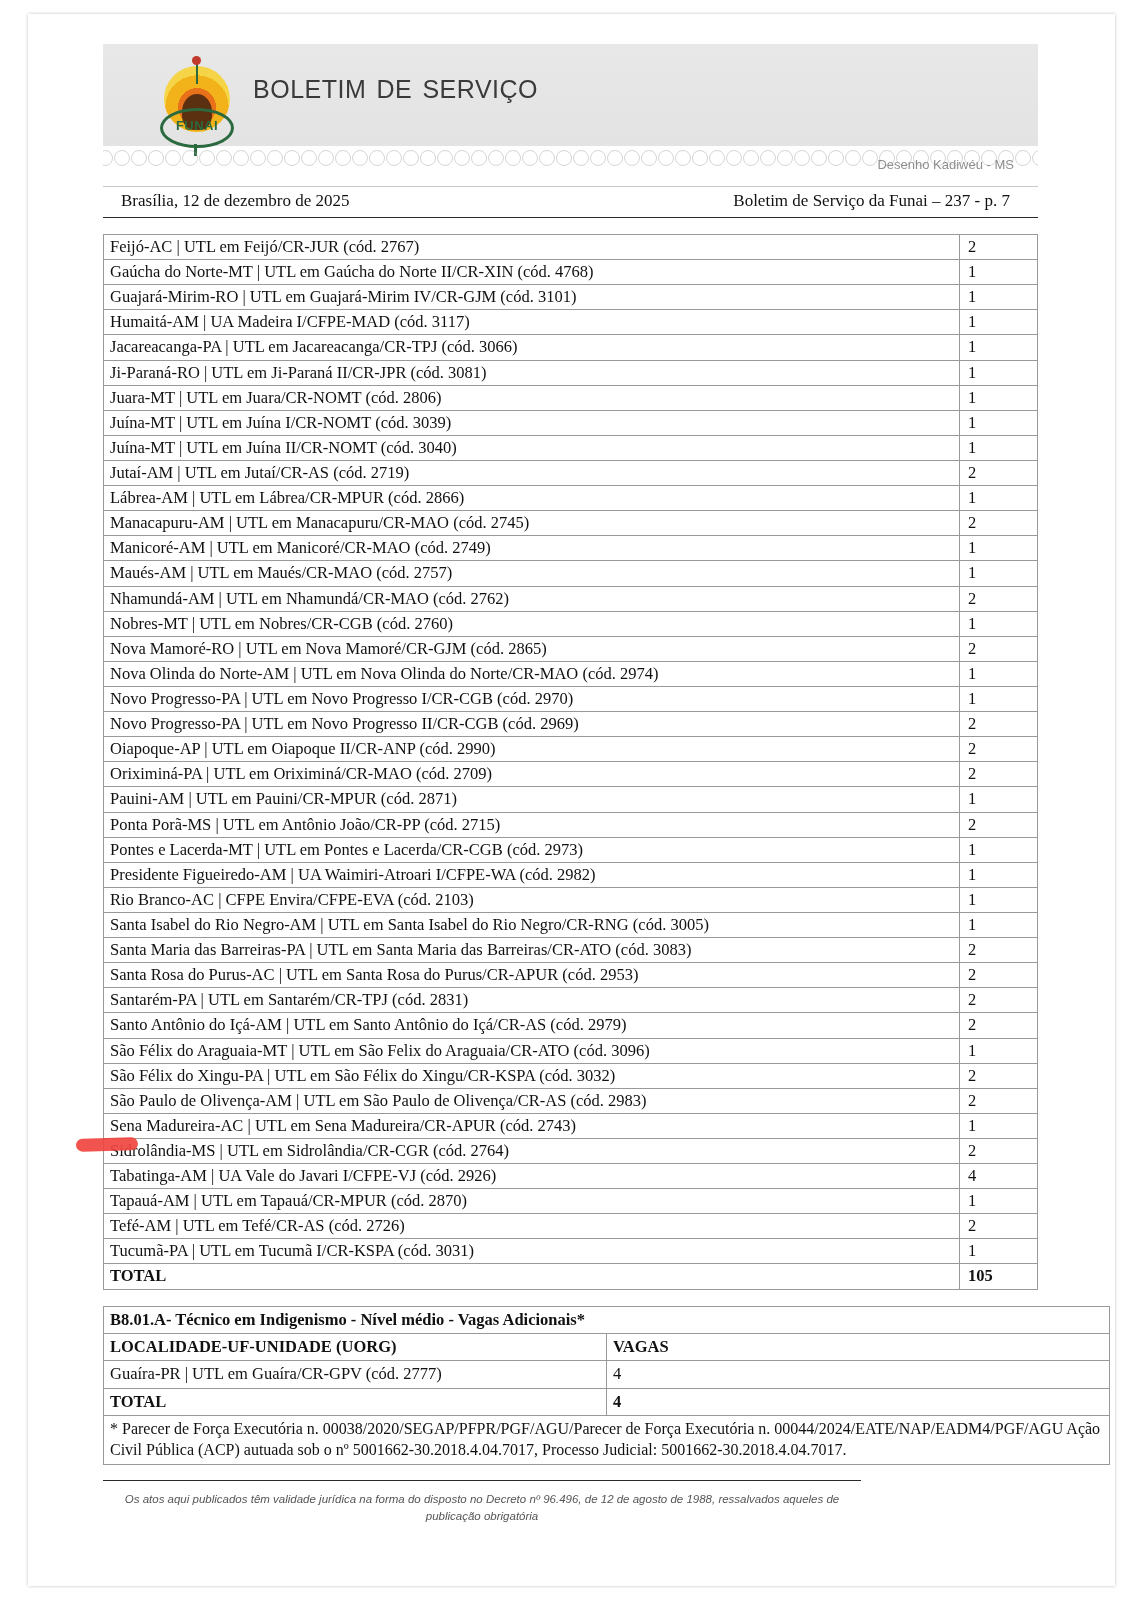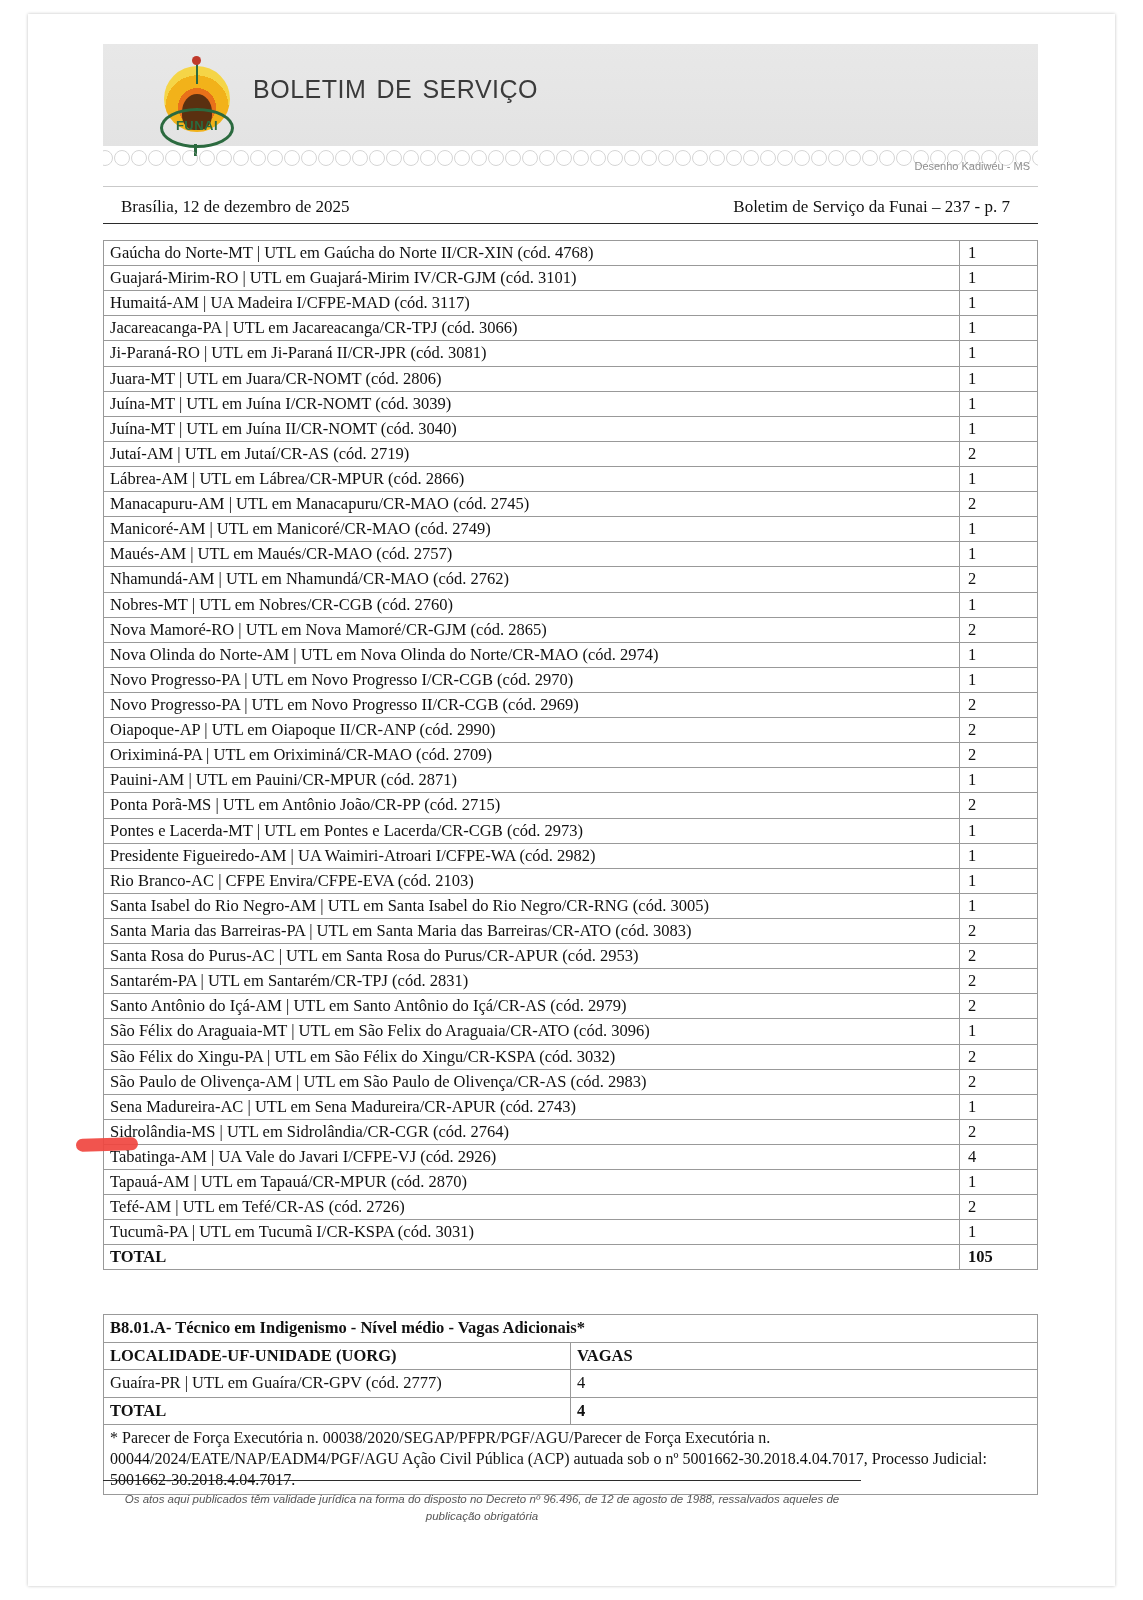--- a/index.html
+++ b/index.html
@@ -146,32 +146,32 @@
     position: absolute;
     top: 4px;
     width: 16px;
     height: 16px;
     border: 1.5px solid #b2b2b2;
     border-radius: 50%;
     background: transparent;
   }
   .design-credit {
     position: absolute;
-    right: 8px;
+    right: 24px;
     bottom: 14px;
     font-family: "Liberation Sans", sans-serif;
-    font-size: 11px;
+    font-size: 13px;
     color: #8e8e8e;
   }
 
   
   .dateline {
     position: relative;
     width: 935px;
-    margin-top: 6px;
+    margin-top: 0;
     padding: 4px 6px 6px 18px;
     border-bottom: 1.5px solid #2b2b2b;
     display: flex;
     justify-content: space-between;
     font-size: 17px;
     color: #111;
   }
   .dateline .right { padding-right: 22px; }
 
   
@@ -193,24 +193,24 @@
     white-space: nowrap;
     overflow: hidden;
   }
   table.doc td.num {
     width: 78px;
     padding-left: 8px;
   }
   tr.total td { font-weight: bold; }
 
   table.doc2 {
-    width: 935px;
+    width: 1007px;
     border-collapse: collapse;
     table-layout: fixed;
-    margin-top: 44px;
+    margin-top: 16px;
   }
   table.doc2 td {
     border: 1px solid #999;
     padding: 2px 6px 3px 6px;
     font-size: 16.5px;
     line-height: 1.3;
     color: #111;
     vertical-align: top;
   }
   table.doc2 td.head { font-weight: bold; }
@@ -333,20 +333,24 @@
       </div>
 
       <div class="dateline">
         <span>Brasília, 12 de dezembro de 2025</span>
         <span class="right">Boletim de Serviço da Funai – 237 -  p. 7</span>
       </div>
 
       <table class="doc">
         <tbody id="main-rows">
             <tr>
+              <td>Feijó-AC | UTL em Feijó/CR-JUR (cód. 2767)</td>
+              <td class="num">2</td>
+            </tr>
+            <tr>
               <td>Gaúcha do Norte-MT | UTL em Gaúcha do Norte II/CR-XIN (cód. 4768)</td>
               <td class="num">1</td>
             </tr>
             <tr>
               <td>Guajará-Mirim-RO | UTL em Guajará-Mirim IV/CR-GJM (cód. 3101)</td>
               <td class="num">1</td>
             </tr>
             <tr>
               <td>Humaitá-AM | UA Madeira I/CFPE-MAD (cód. 3117)</td>
               <td class="num">1</td>

